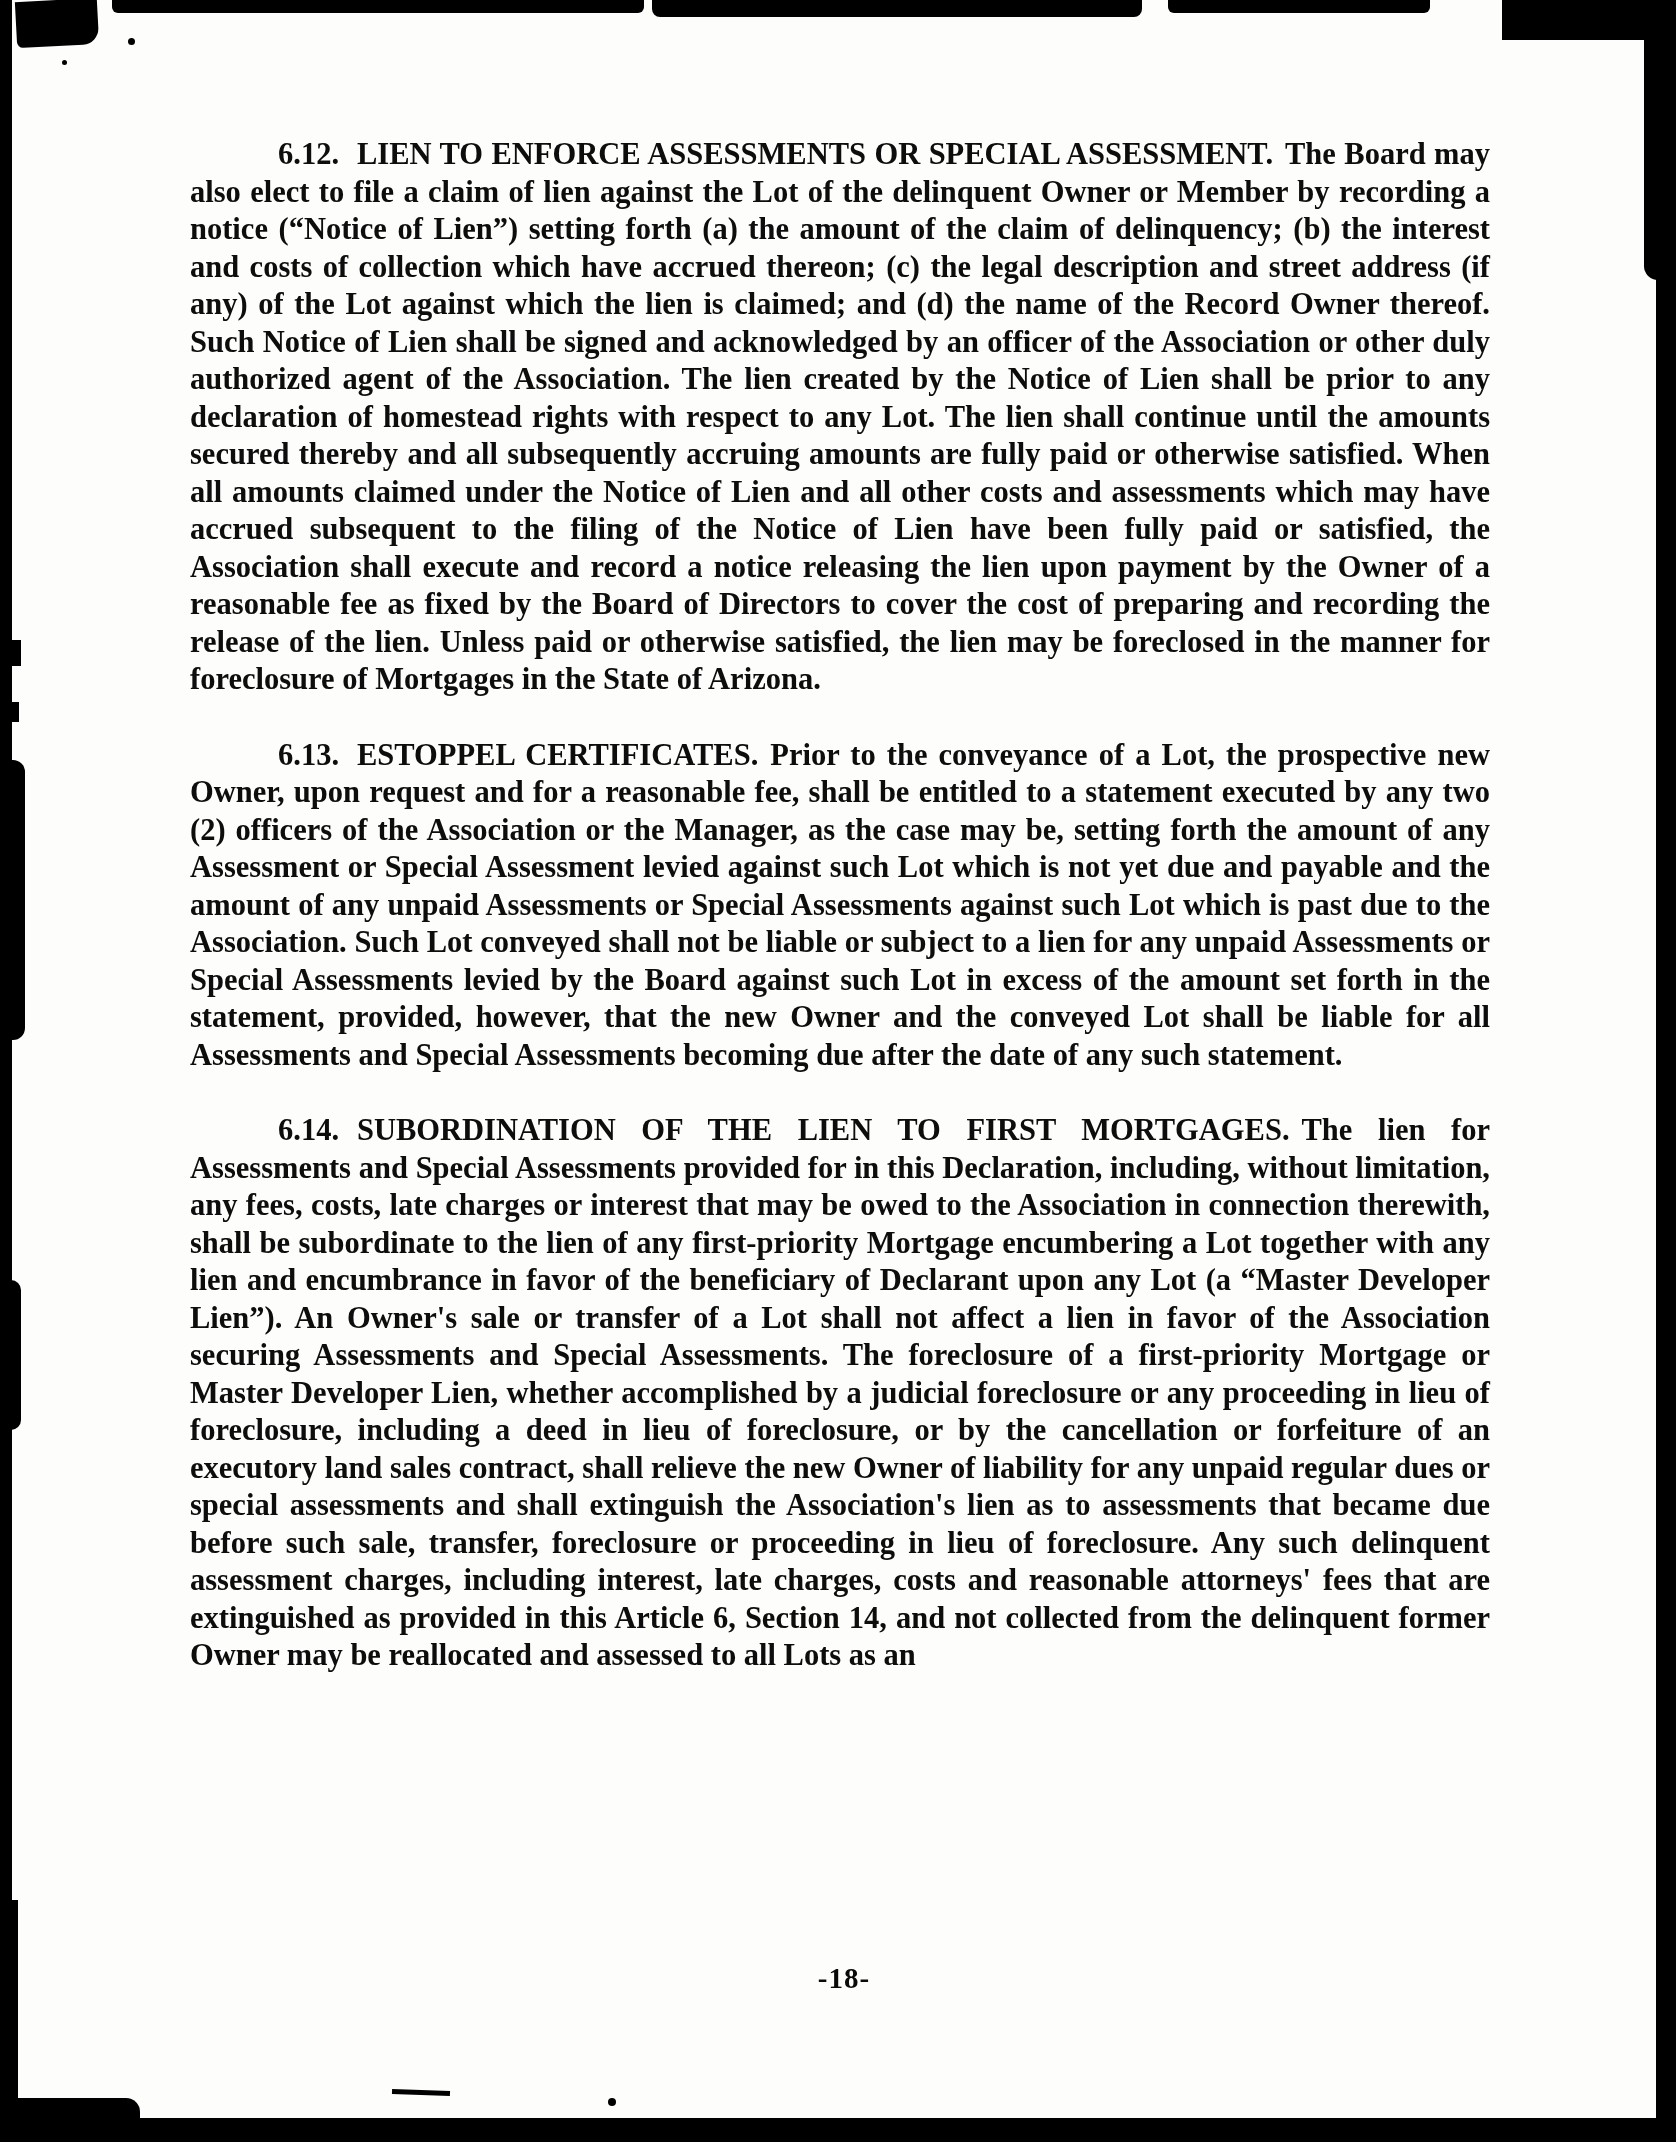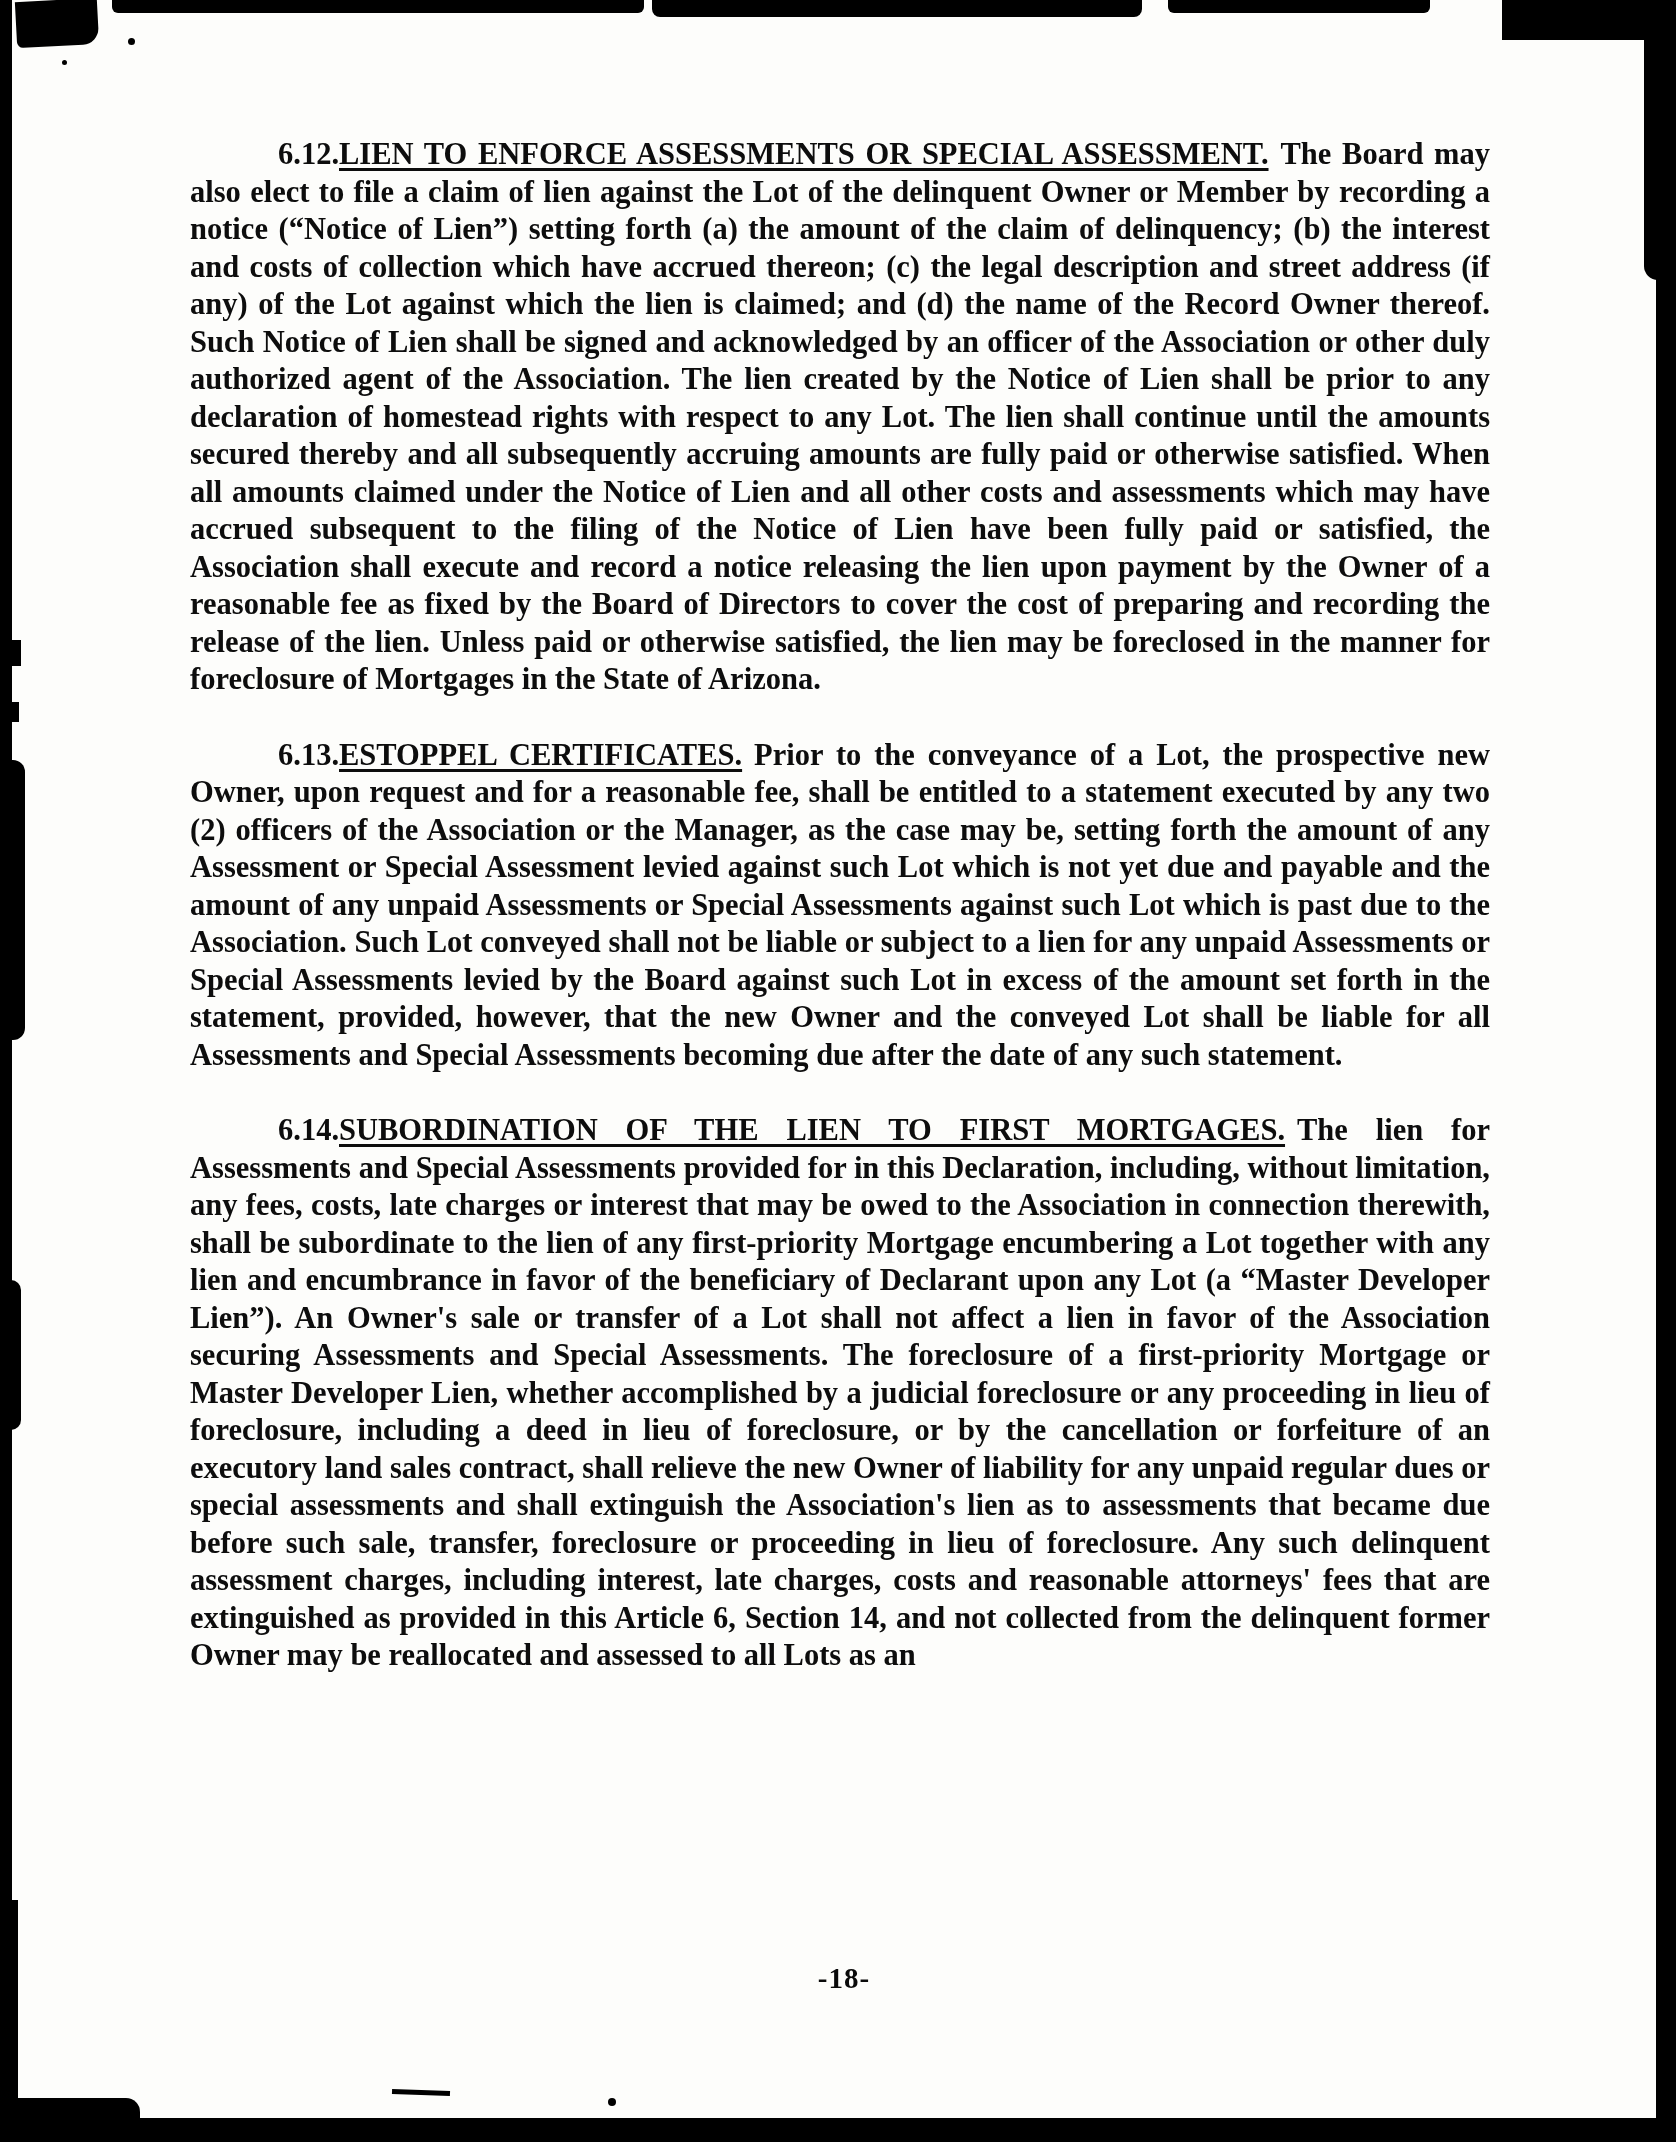--- a/index.html
+++ b/index.html
@@ -18,23 +18,22 @@
     left: 190px;
     top: 136px;
     width: 1300px;
     font-size: 30.5px;
     line-height: 37.5px;
     font-weight: bold;
     text-align: justify;
     color: #0d0d0d;
   }
   .para { margin: 0 0 38px 0; text-indent: 88px; }
-  .sec-num { }
+  .sec-num { margin-right: 18px; }
   .sec-heading {
-    text-decoration: underline;
     text-decoration-thickness: 2.5px;
     text-underline-offset: 4px;
     margin-right: 12px;
   }
   
   .page-number {
     position: absolute;
     left: 12px; right: 0;
     top: 1962px;
     text-align: center;

